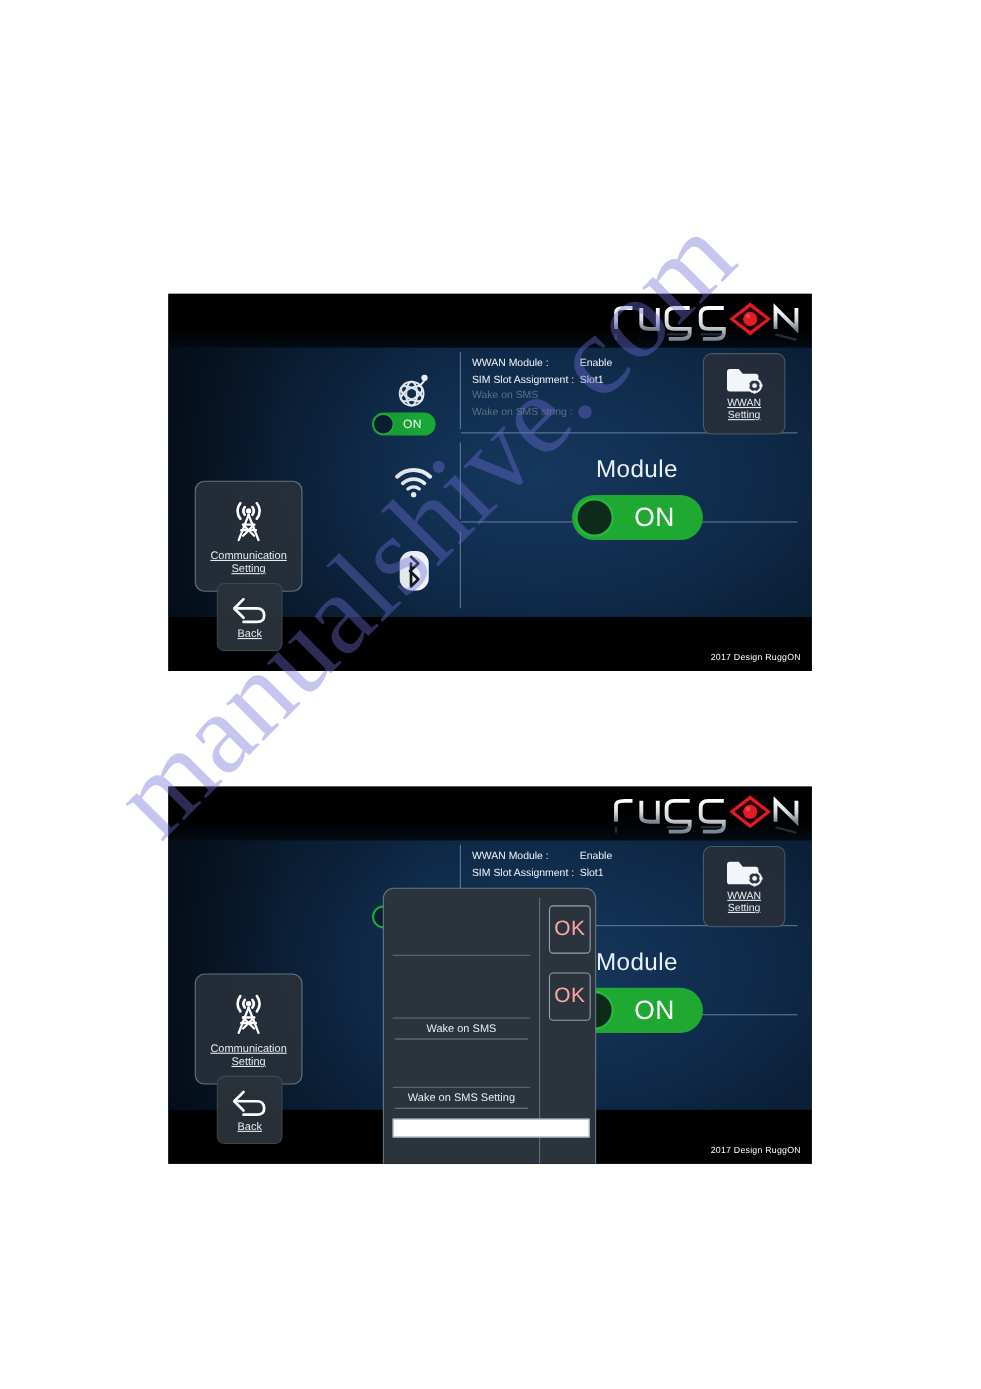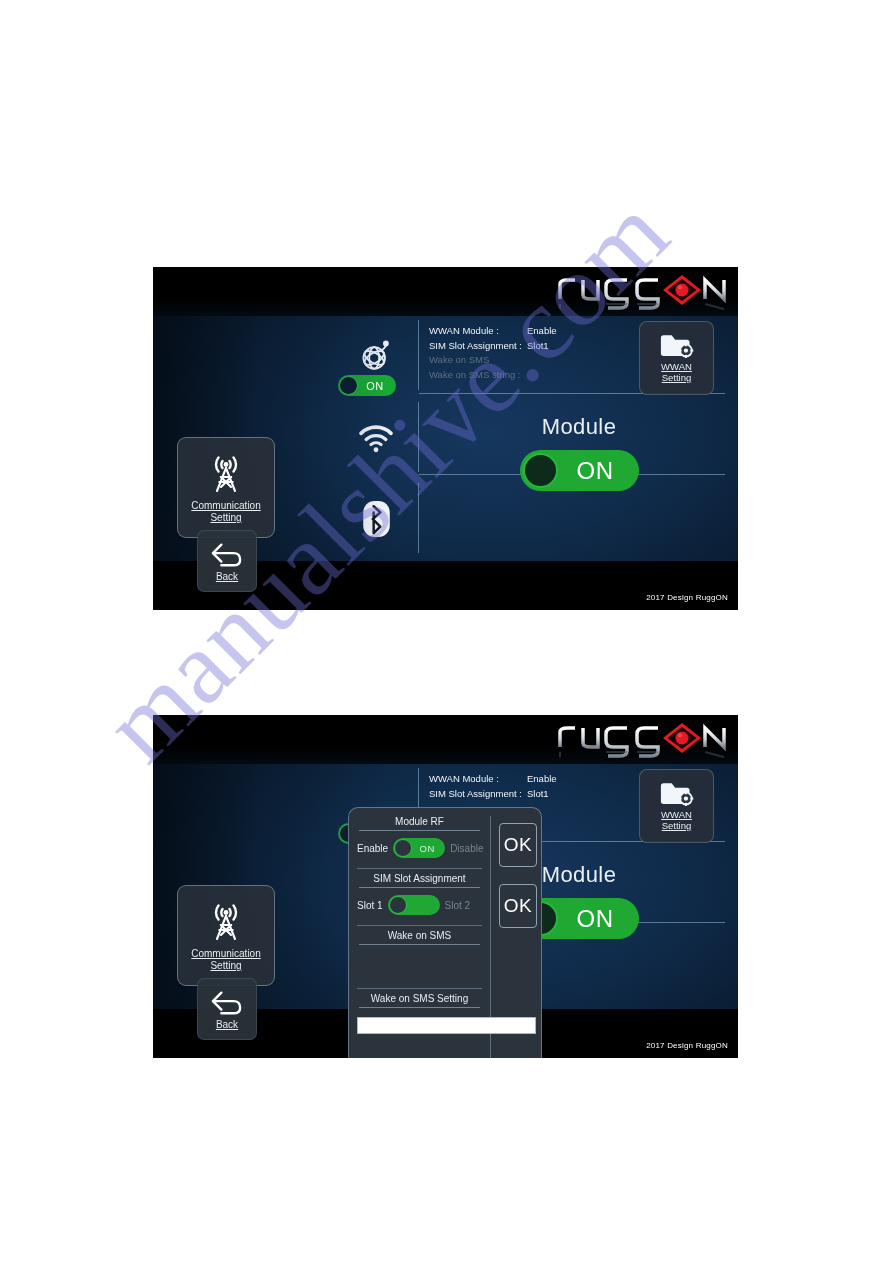--- a/index.html
+++ b/index.html
@@ -282,21 +282,21 @@
   #mdiv-1 { top: 60px; }
   #mdiv-2 { top: 117px; }
   #mdiv-3 { top: 180px; }
 
   .ok-btn {
     position: absolute;
     left: 150px; width: 38px; height: 44px;
     border-radius: 4px;
     border: 1px solid rgba(180,200,215,0.75);
     background: transparent;
-    color: #ffffff;
+    color: #fca5a5;
     font-size: 19px;
     display: flex; align-items: center; justify-content: center;
     letter-spacing: 0.5px;
   }
   #ok-1 { top: 15px; }
   #ok-2 { top: 76px; }
 
   
   .behind-toggle {
     position: absolute;
@@ -601,45 +601,23 @@
       <div class="module-title">Module</div>
       <div class="toggle-lg">
         <div class="knob"></div>
         <div class="lbl">ON</div>
       </div>
     </div>
 
     <div class="modal">
       <div class="modal-col-sep"></div>
 
-      <div class="modal-sec" id="sec-modulerf">
-        <div class="sec-head">Module RF</div>
-        <div class="sec-row">
-          <span class="side">Enable</span>
-          <span class="toggle-xs">
-            <span class="knob"></span>
-            <span class="lbl">ON</span>
-          </span>
-          <span class="side off">Disable</span>
-        </div>
-      </div>
       <div class="ok-btn" id="ok-1">OK</div>
       <div class="modal-divider" id="mdiv-1"></div>
 
-      <div class="modal-sec" id="sec-simslot">
-        <div class="sec-head">SIM Slot Assignment</div>
-        <div class="sec-row">
-          <span class="side">Slot 1</span>
-          <span class="toggle-xs blank">
-            <span class="knob"></span>
-            <span class="lbl"></span>
-          </span>
-          <span class="side off">Slot 2</span>
-        </div>
-      </div>
       <div class="ok-btn" id="ok-2">OK</div>
       <div class="modal-divider" id="mdiv-2"></div>
 
       <div class="modal-sec" id="sec-wakesms">
         <div class="sec-head">Wake on SMS</div>
       </div>
       <div class="modal-divider" id="mdiv-3"></div>
 
       <div class="modal-sec" id="sec-wakestr">
         <div class="sec-head">Wake on SMS Setting</div>

